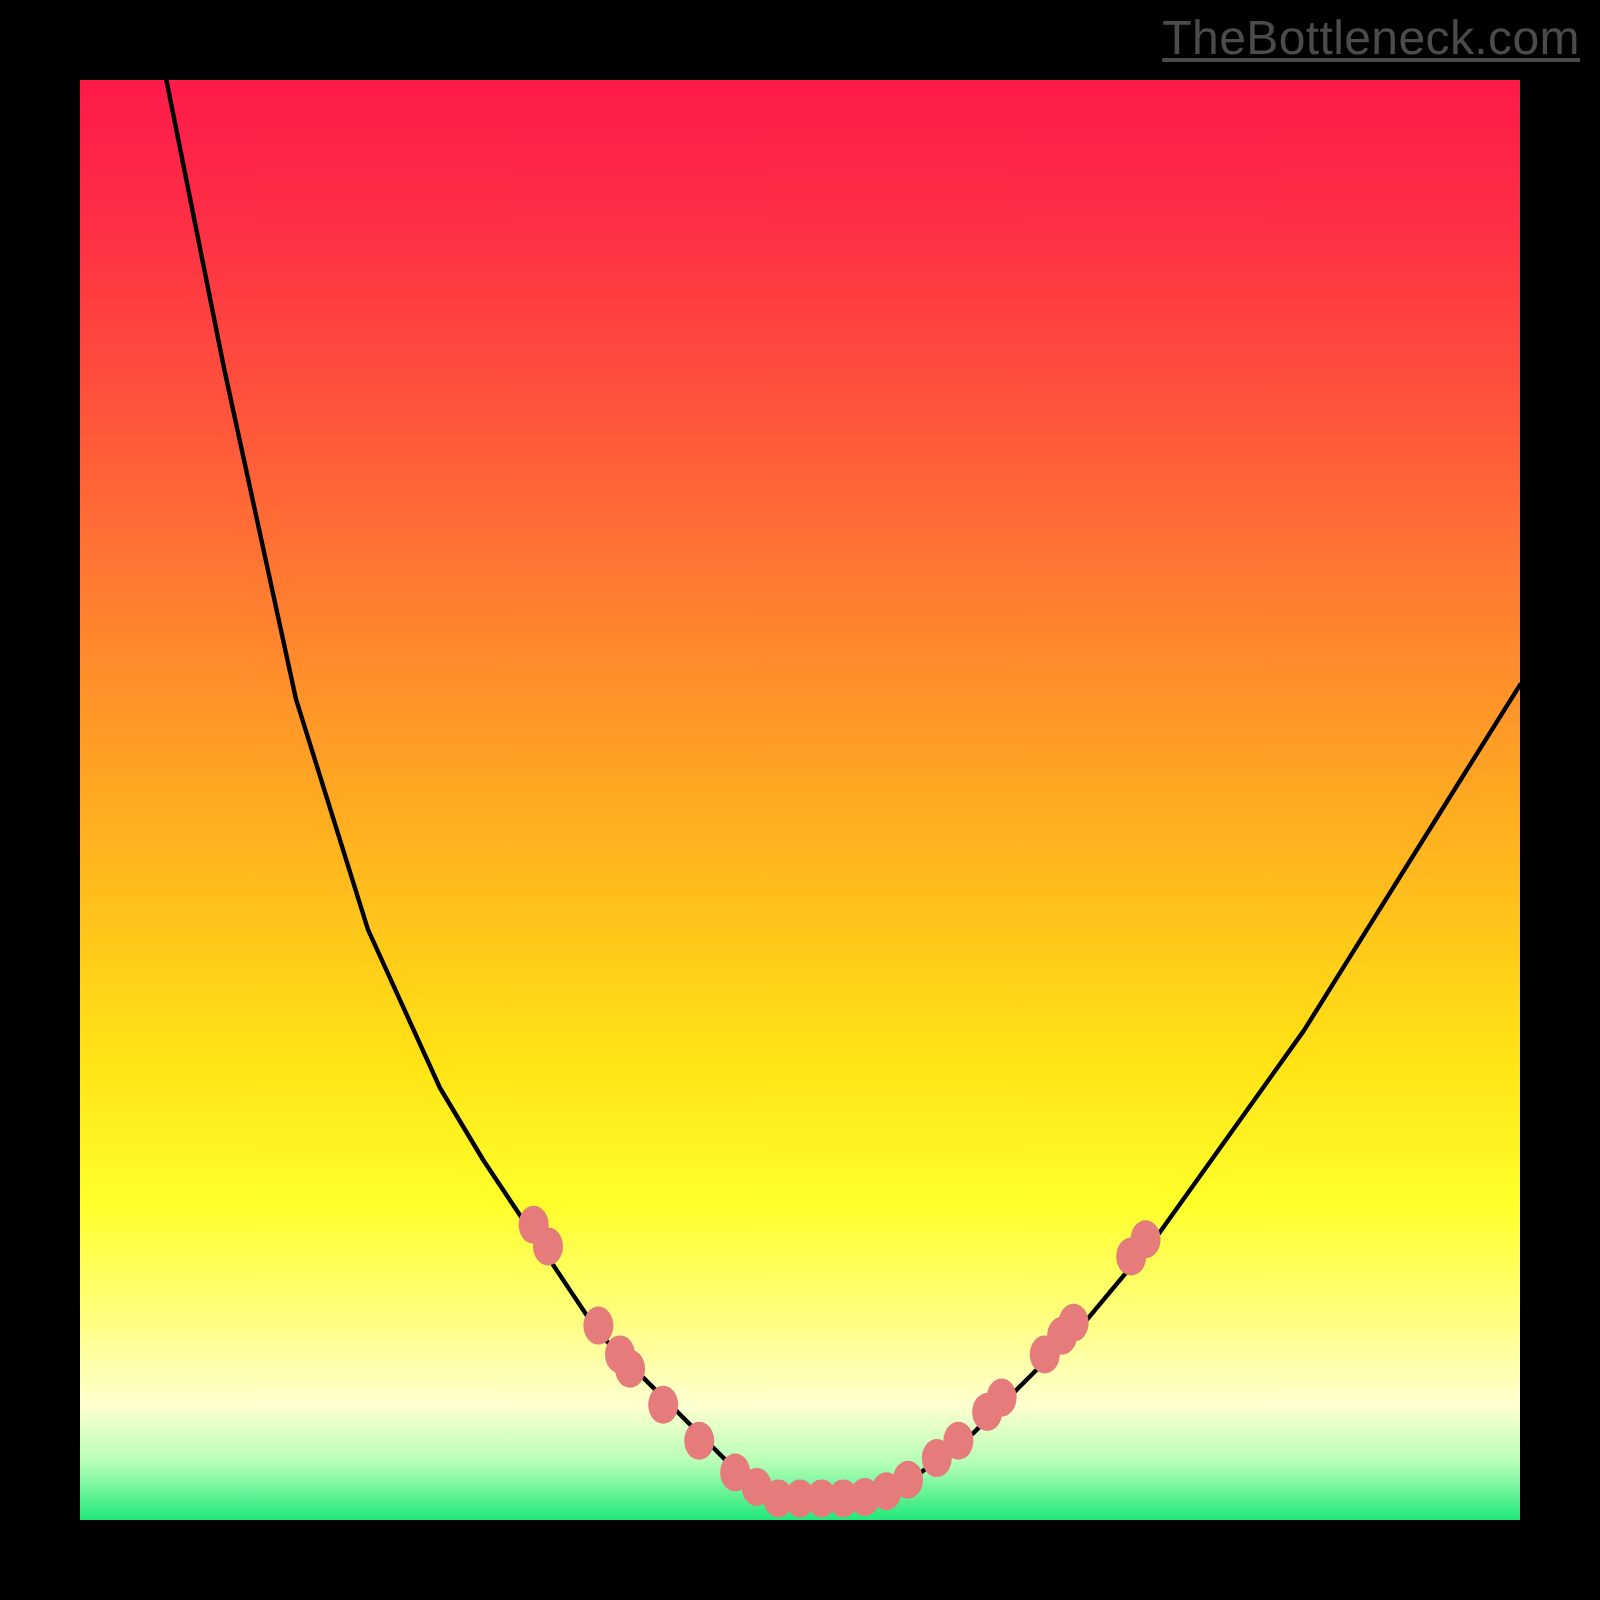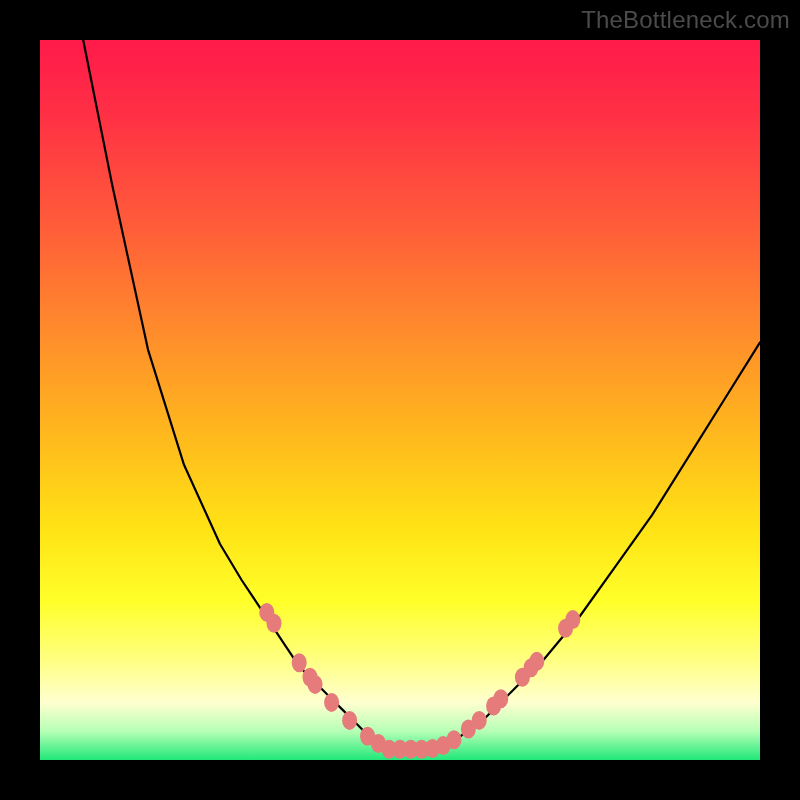--- a/index.html
+++ b/index.html
@@ -19,20 +19,21 @@
   }
   .watermark {
     position: absolute;
     top: 6px;
     right: 10px;
     color: #4b4b4b;
     font-size: 24px;
     font-weight: 500;
     letter-spacing: 0.2px;
     z-index: 10;
+    text-decoration: underline;
   }
   .plot {
     position: absolute;
     left: 40px;
     top: 40px;
     width: 720px;
     height: 720px;
     background: linear-gradient(
       to bottom,
       #ff1a4a 0%,

